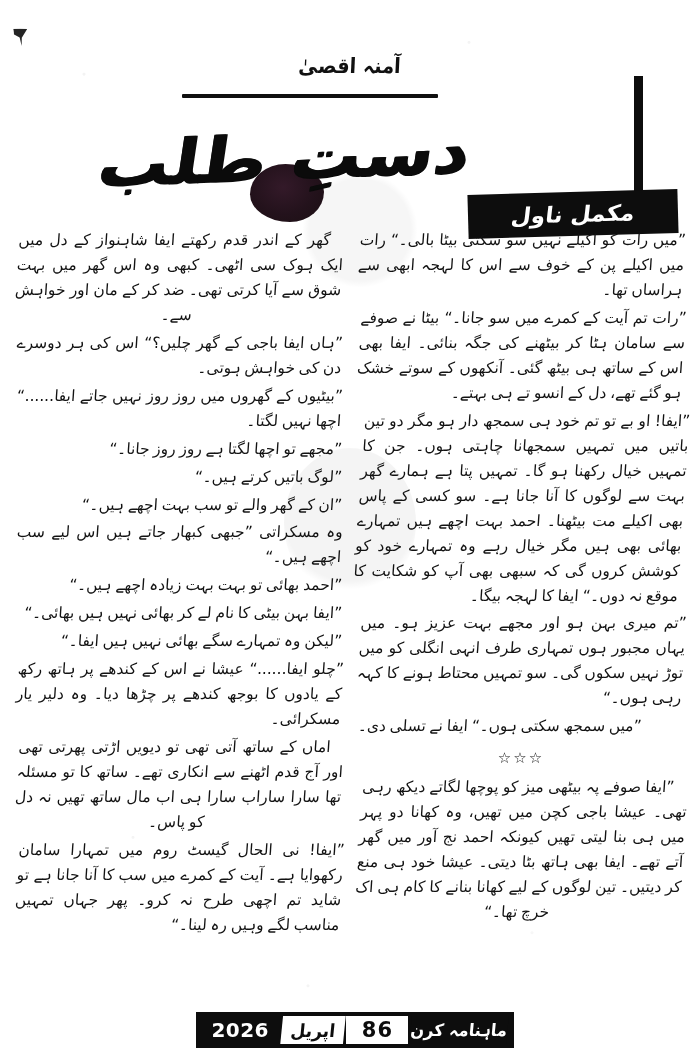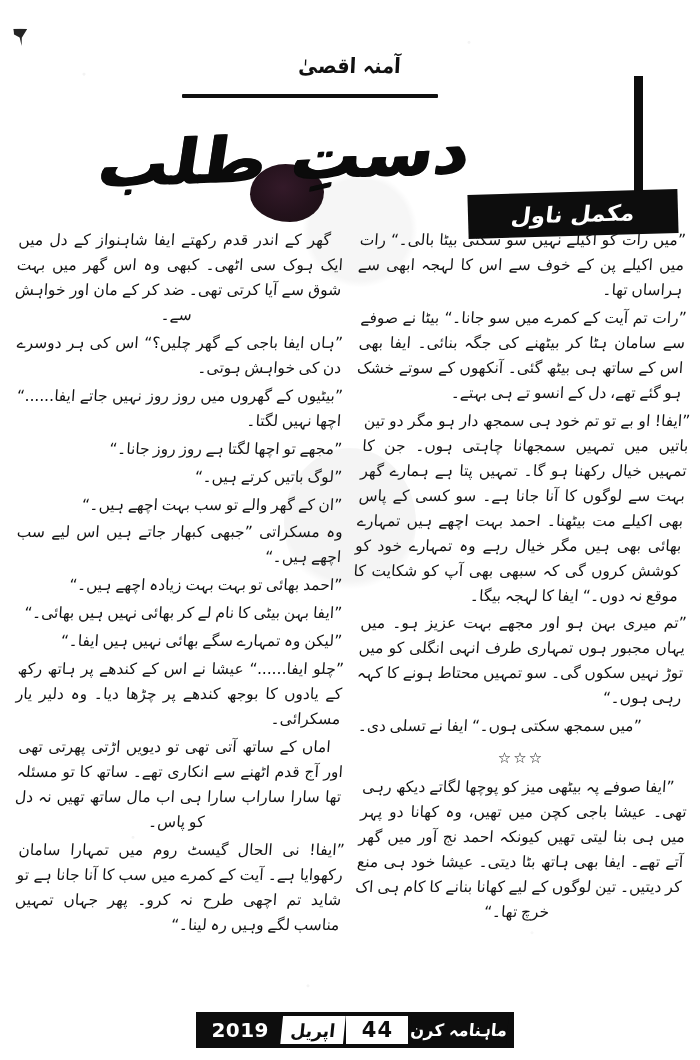--- a/index.html
+++ b/index.html
@@ -213,18 +213,18 @@
         <p class="para dialog">”ایفا! او بے تو تم خود ہی سمجھ دار ہو مگر دو تین باتیں میں تمہیں سمجھانا چاہتی ہوں۔ جن کا تمہیں خیال رکھنا ہو گا۔ تمہیں پتا ہے ہمارے گھر بہت سے لوگوں کا آنا جانا ہے۔ سو کسی کے پاس بھی اکیلے مت بیٹھنا۔ احمد بہت اچھے ہیں تمہارے بھائی بھی ہیں مگر خیال رہے وہ تمہارے خود کو کوشش کروں گی کہ سبھی بھی آپ کو شکایت کا موقع نہ دوں۔“ ایفا کا لہجہ بیگا۔</p>
         <p class="para dialog">”تم میری بہن ہو اور مجھے بہت عزیز ہو۔ میں یہاں مجبور ہوں تمہاری طرف انہی انگلی کو میں توڑ نہیں سکوں گی۔ سو تمہیں محتاط ہونے کا کہہ رہی ہوں۔“</p>
         <p class="para short">”میں سمجھ سکتی ہوں۔“ ایفا نے تسلی دی۔</p>
         <div class="star-sep">☆☆☆</div>
         <p class="para indent">”ایفا صوفے پہ بیٹھی میز کو پوچھا لگاتے دیکھ رہی تھی۔ عیشا باجی کچن میں تھیں، وہ کھانا دو پہر میں ہی بنا لیتی تھیں کیونکہ احمد نج آور میں گھر آتے تھے۔ ایفا بھی ہاتھ بٹا دیتی۔ عیشا خود ہی منع کر دیتیں۔ تین لوگوں کے لیے کھانا بنانے کا کام ہی اک خرچ تھا۔“</p>
       </div>
   </div>
 
   <div id="footer-strip">
     <div class="foot-cell norm" id="foot-magazine">ماہنامہ کرن</div>
-    <div class="foot-cell inv" id="foot-page">44</div>
+    <div class="foot-cell inv" id="foot-page">86</div>
     <div class="foot-cell inv" id="foot-month">اپریل</div>
-    <div class="foot-cell norm" id="foot-year">2019</div>
+    <div class="foot-cell norm" id="foot-year">2026</div>
   </div>
 
 </div>
 
 </body></html>

